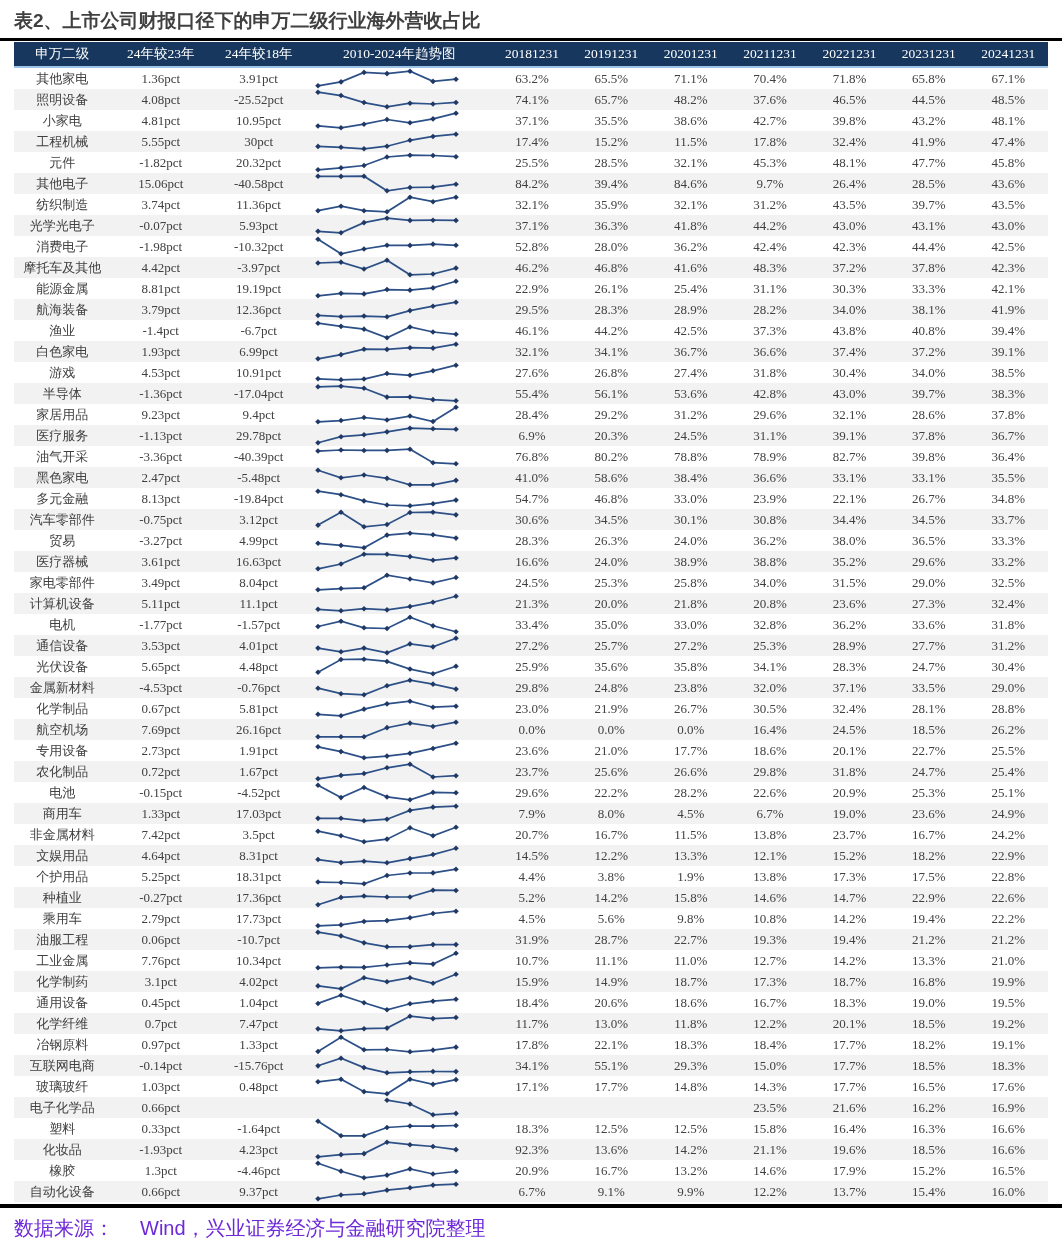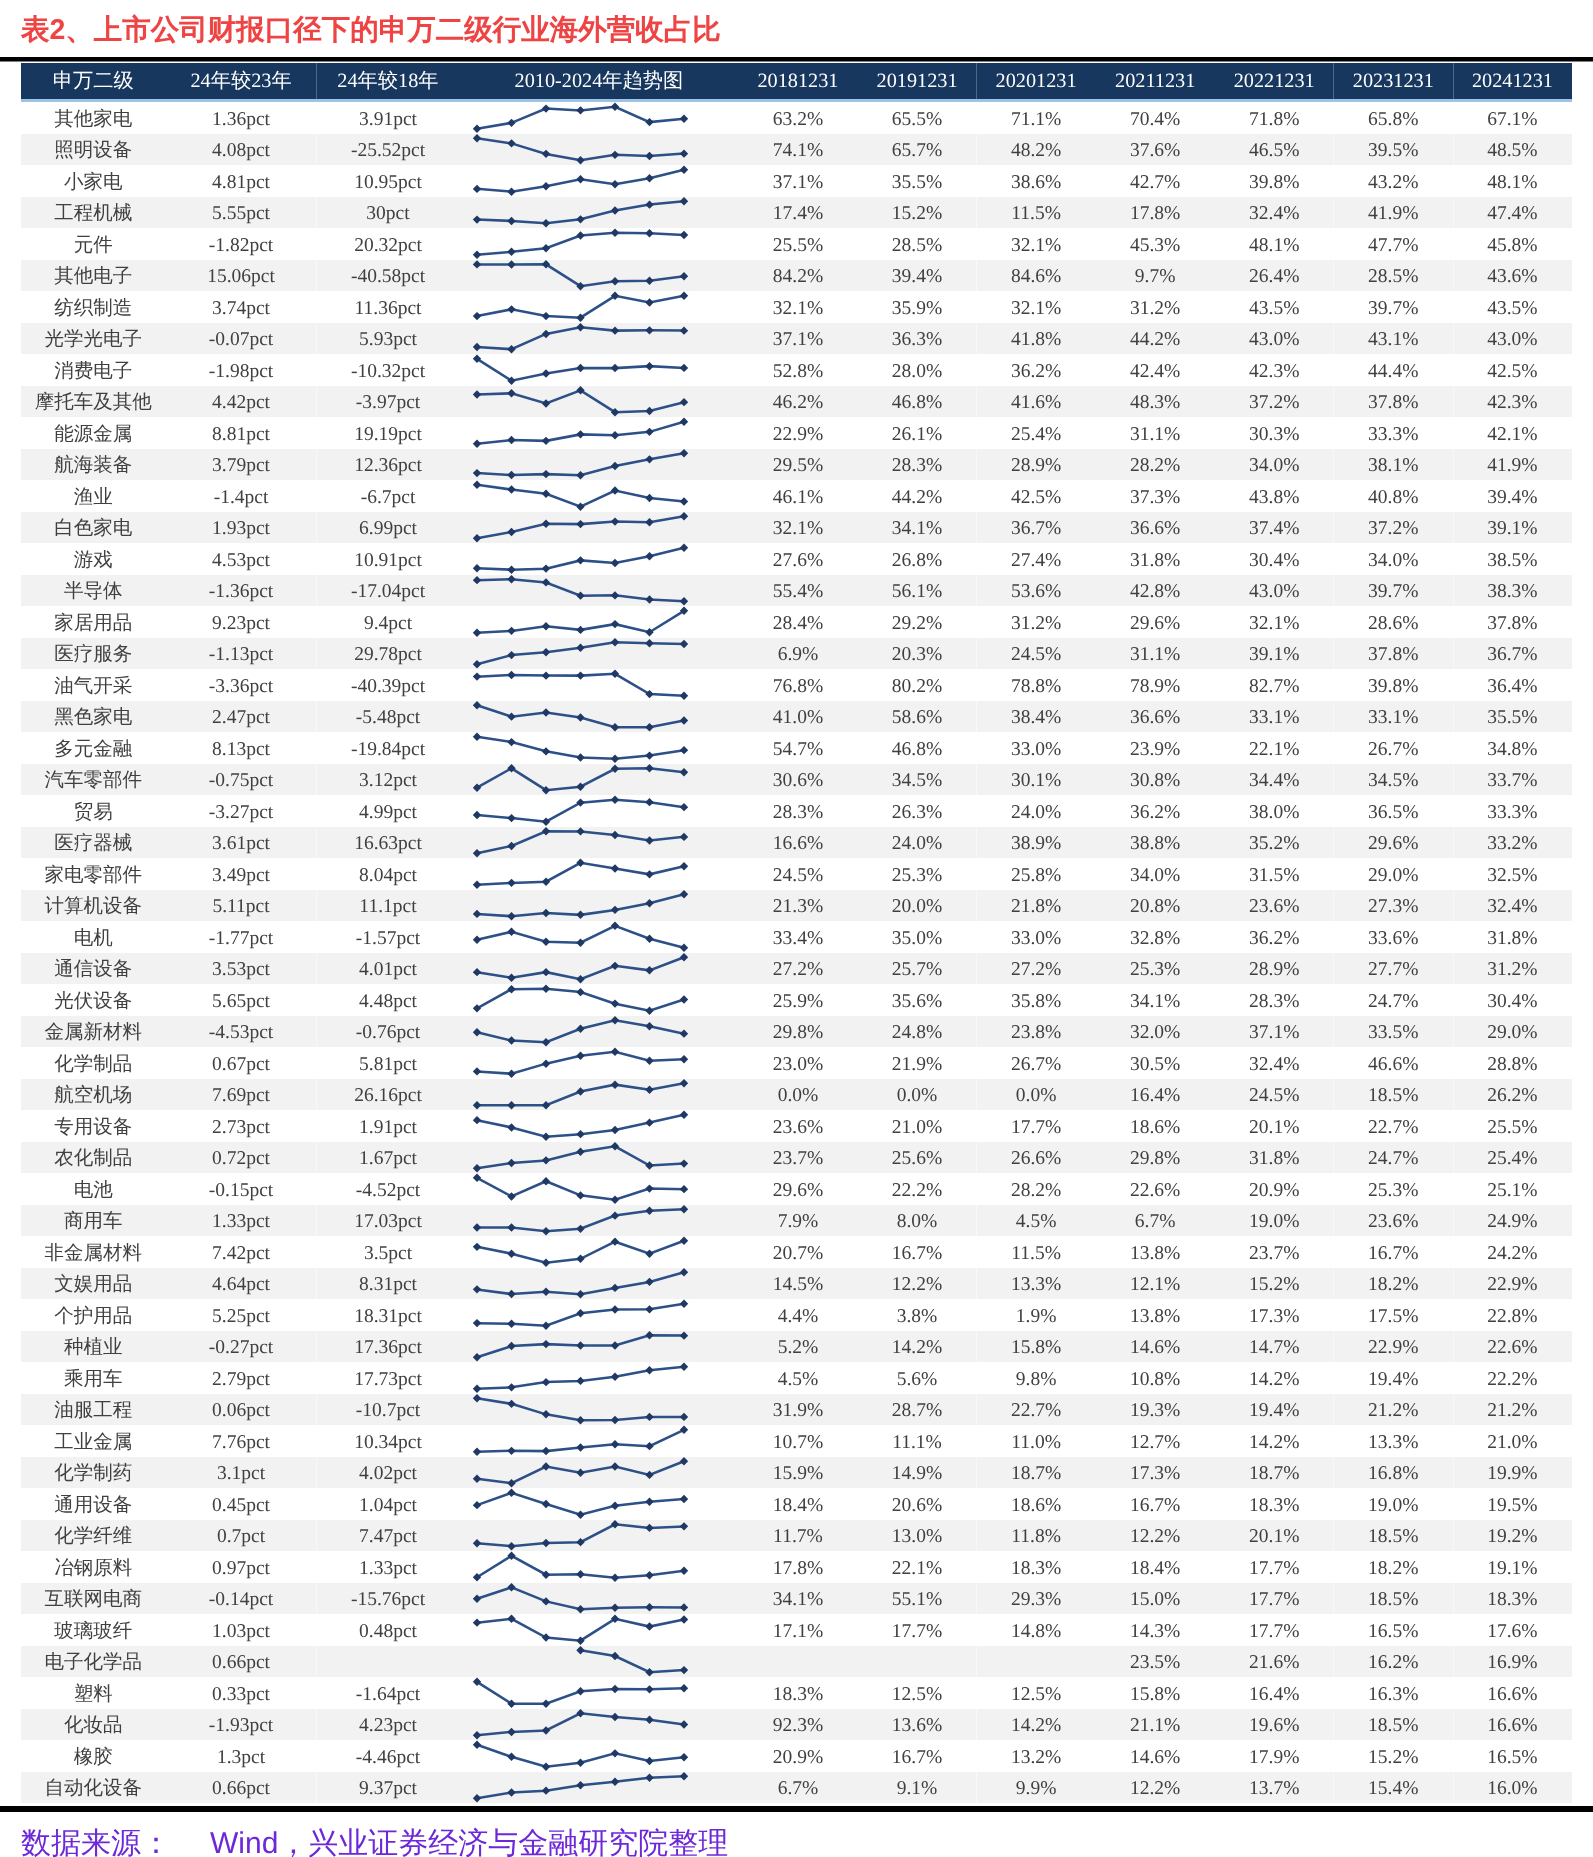--- a/index.html
+++ b/index.html
@@ -1,20 +1,20 @@
 <!DOCTYPE html>
 <html style="--header-bg: #17375E; --header-fg: #FFFFFF; --header-line: #9DC3E6; --stripe: #F2F2F2; --body-fg: #404040;"><head>
 <meta charset="utf-8">
 <style>
   html,body{margin:0;padding:0;background:#ffffff;}
   body{width:1062px;height:1238px;position:relative;
        font-family:"Liberation Serif","DejaVu Serif",serif;}
   .page{width:1062px;height:1238px;overflow:hidden;}
   .title{font-family:"Liberation Sans","DejaVu Sans",sans-serif;font-weight:bold;
-         font-size:19px;color:#ef4444;padding:9px 0 0 14px;line-height:24px;height:26px;
+         font-size:19px;color:#404040;padding:9px 0 0 14px;line-height:24px;height:26px;
          white-space:nowrap;}
   .rule-top{height:3px;background:#000;margin-top:3px;width:1062px;}
   table{border-collapse:collapse;table-layout:fixed;width:1034px;margin:1px 0 0 14px;}
   thead th{background:var(--header-bg,#17375E);color:var(--header-fg,#ffffff);
            font-weight:normal;font-size:13.5px;height:24px;padding:0;text-align:center;
            border-bottom:2px solid var(--header-line,#9DC3E6);white-space:nowrap;margin-top:15px;}
   tbody td{height:21px;font-size:13px;color:var(--body-fg,#404040);text-align:center;
            padding:0;line-height:21px;white-space:nowrap;overflow:hidden;}
   tbody tr:nth-child(even){background:var(--stripe,#F2F2F2);}
   td.spark{padding:0;}
@@ -99,21 +99,21 @@
               <path d="M 104 11.439999999999998 L 106.8 14.239999999999998 L 104 17.04 L 101.2 14.239999999999998 Z" fill="#1F3864"></path>
               <path d="M 127 12.239999999999998 L 129.8 15.04 L 127 17.84 L 124.2 15.04 Z" fill="#1F3864"></path>
               <path d="M 150 10.64 L 152.8 13.440000000000001 L 150 16.240000000000002 L 147.2 13.440000000000001 Z" fill="#1F3864"></path>
             </svg>
           </td>
           <td>74.1%</td>
           <td>65.7%</td>
           <td>48.2%</td>
           <td>37.6%</td>
           <td>46.5%</td>
-          <td>39.5%</td>
+          <td>44.5%</td>
           <td>48.5%</td>
         </tr>
         <tr>
           <td>小家电</td>
           <td>4.81pct</td>
           <td>10.95pct</td>
           <td class="spark">
             <svg width="185" height="21" viewBox="0 0 185 21">
               <polyline points="12.0,15.9 35.0,17.8 58.0,14.2 81.0,9.5 104.0,12.8 127.0,8.9 150.0,3.2" fill="none" stroke="#2C5087" stroke-width="1.7"></polyline>
               <path d="M 12 13.146031746031742 L 14.8 15.946031746031743 L 12 18.746031746031743 L 9.2 15.946031746031743 Z" fill="#1F3864"></path>
@@ -795,21 +795,21 @@
               <path d="M 104 0.40000000000000036 L 106.8 3.2 L 104 6 L 101.2 3.2 Z" fill="#1F3864"></path>
               <path d="M 127 6.379047619047616 L 129.8 9.179047619047616 L 127 11.979047619047616 L 124.2 9.179047619047616 Z" fill="#1F3864"></path>
               <path d="M 150 5.405714285714283 L 152.8 8.205714285714283 L 150 11.005714285714284 L 147.2 8.205714285714283 Z" fill="#1F3864"></path>
             </svg>
           </td>
           <td>23.0%</td>
           <td>21.9%</td>
           <td>26.7%</td>
           <td>30.5%</td>
           <td>32.4%</td>
-          <td>46.6%</td>
+          <td>28.1%</td>
           <td>28.8%</td>
         </tr>
         <tr>
           <td>航空机场</td>
           <td>7.69pct</td>
           <td>26.16pct</td>
           <td class="spark">
             <svg width="185" height="21" viewBox="0 0 185 21">
               <polyline points="12.0,17.8 35.0,17.8 58.0,17.8 81.0,8.7 104.0,4.1 127.0,7.5 150.0,3.2" fill="none" stroke="#2C5087" stroke-width="1.7"></polyline>
               <path d="M 12 15 L 14.8 17.8 L 12 20.6 L 9.2 17.8 Z" fill="#1F3864"></path>

